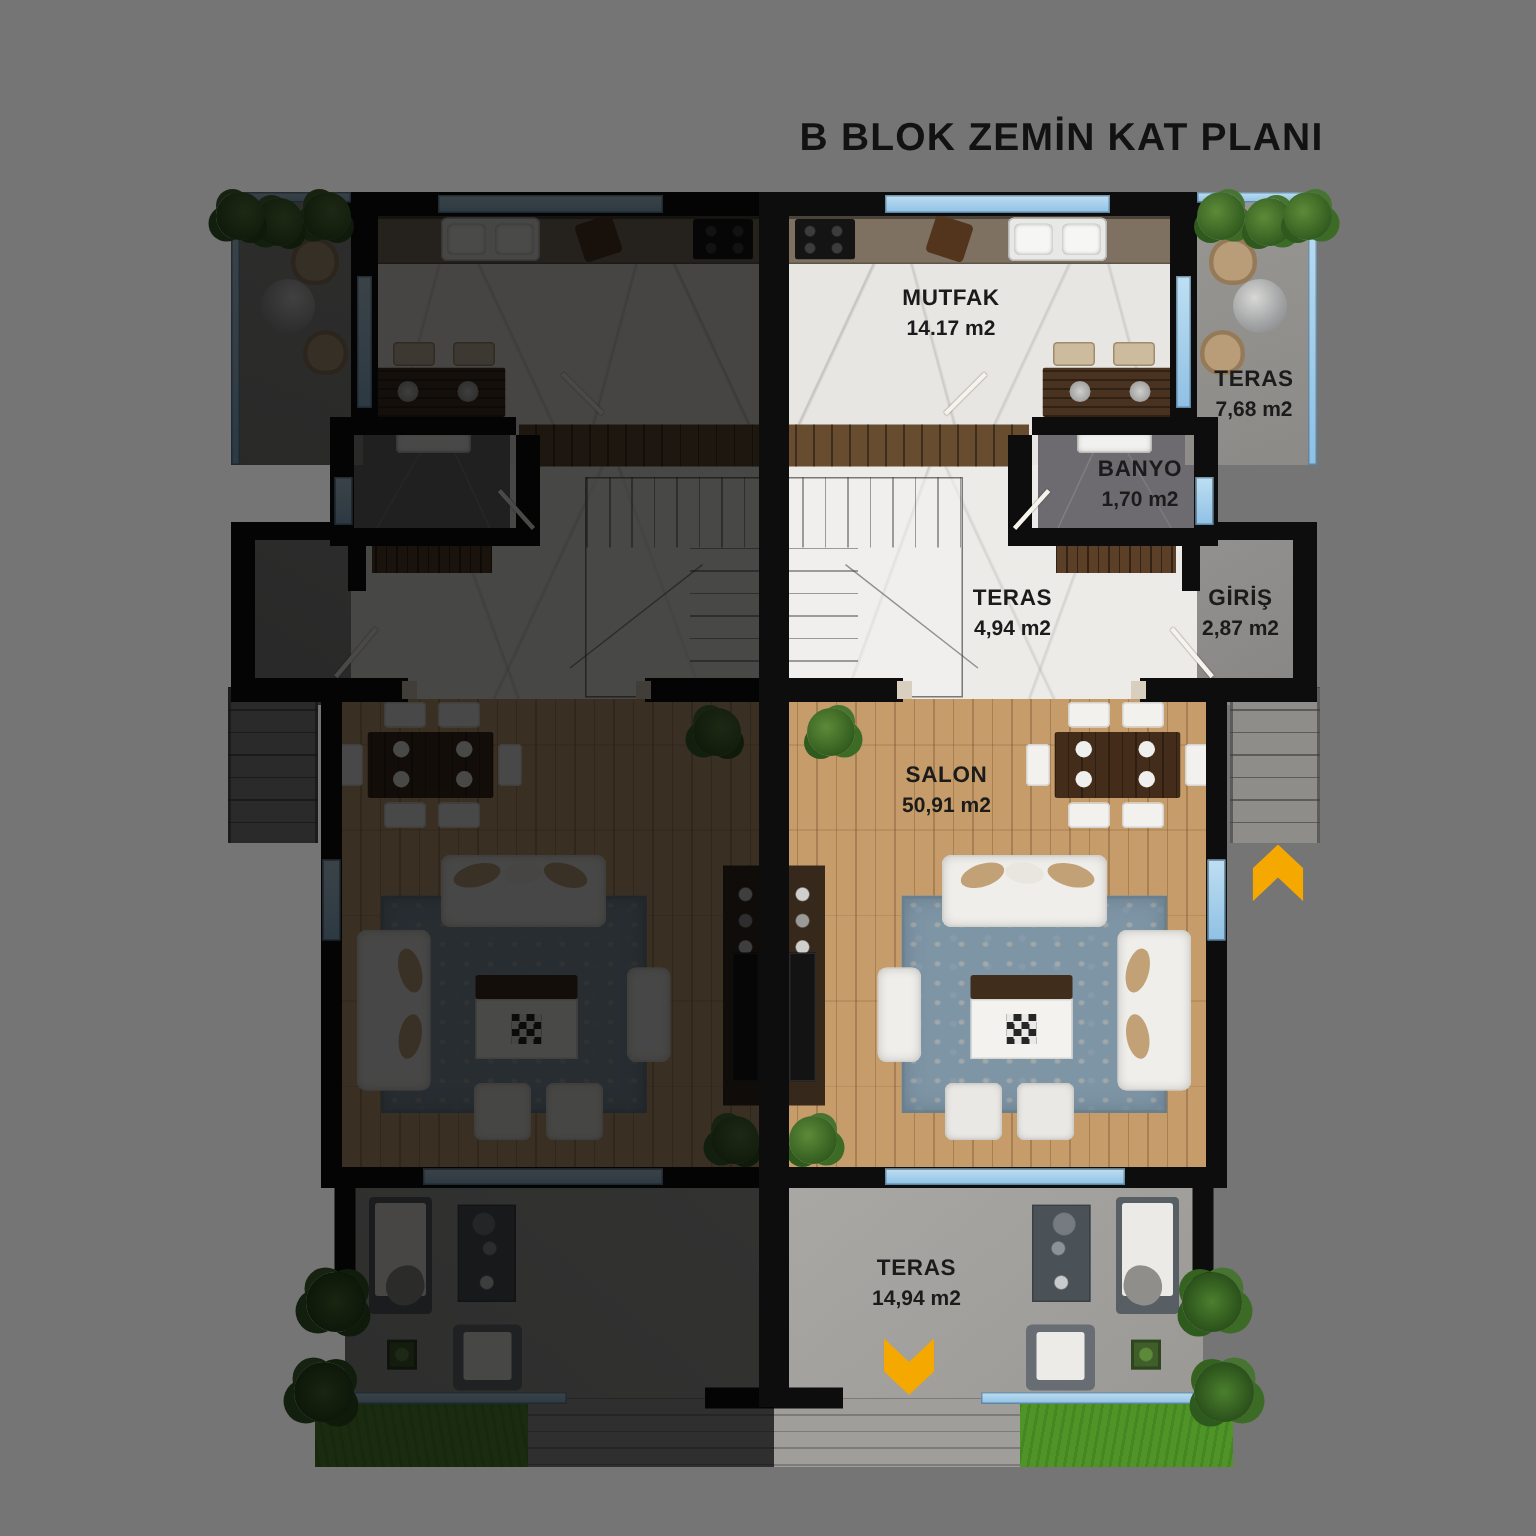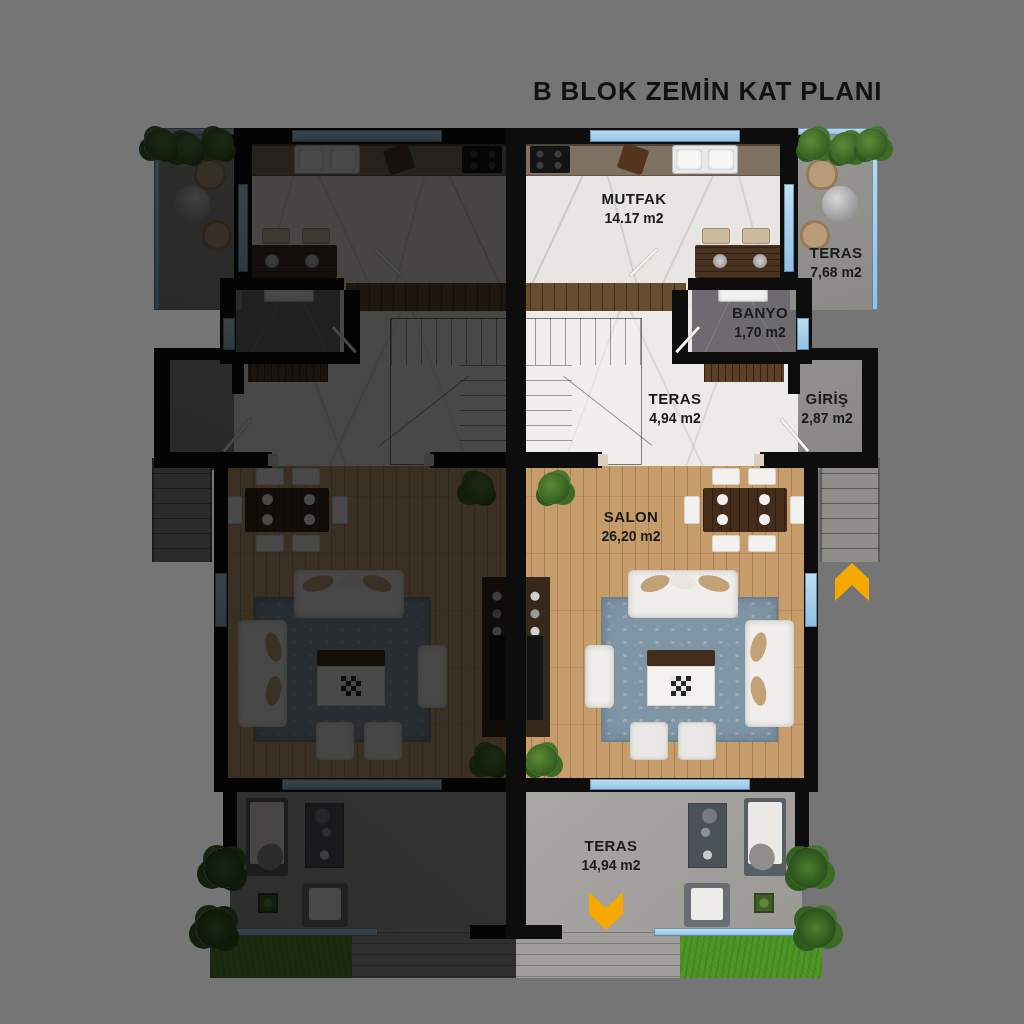--- a/index.html
+++ b/index.html
@@ -266,21 +266,21 @@
     <div class="room-label" style="left:159px;top:288px">
       <div class="rl-name">TERAS</div>
       <div class="rl-area">4,94 m2</div>
     </div>
     <div class="room-label" style="left:311px;top:288px">
       <div class="rl-name">GİRİŞ</div>
       <div class="rl-area">2,87 m2</div>
     </div>
     <div class="room-label" style="left:115px;top:406px">
       <div class="rl-name">SALON</div>
-      <div class="rl-area">26,20 m2</div>
+      <div class="rl-area">50,91 m2</div>
     </div>
     <div class="room-label" style="left:95px;top:735px">
       <div class="rl-name">TERAS</div>
       <div class="rl-area">14,94 m2</div>
     </div>
 
     <div class="arrow up" style="left:319px;top:443px"></div>
     <div class="arrow down" style="left:73px;top:772px"></div>
   </div>
 

